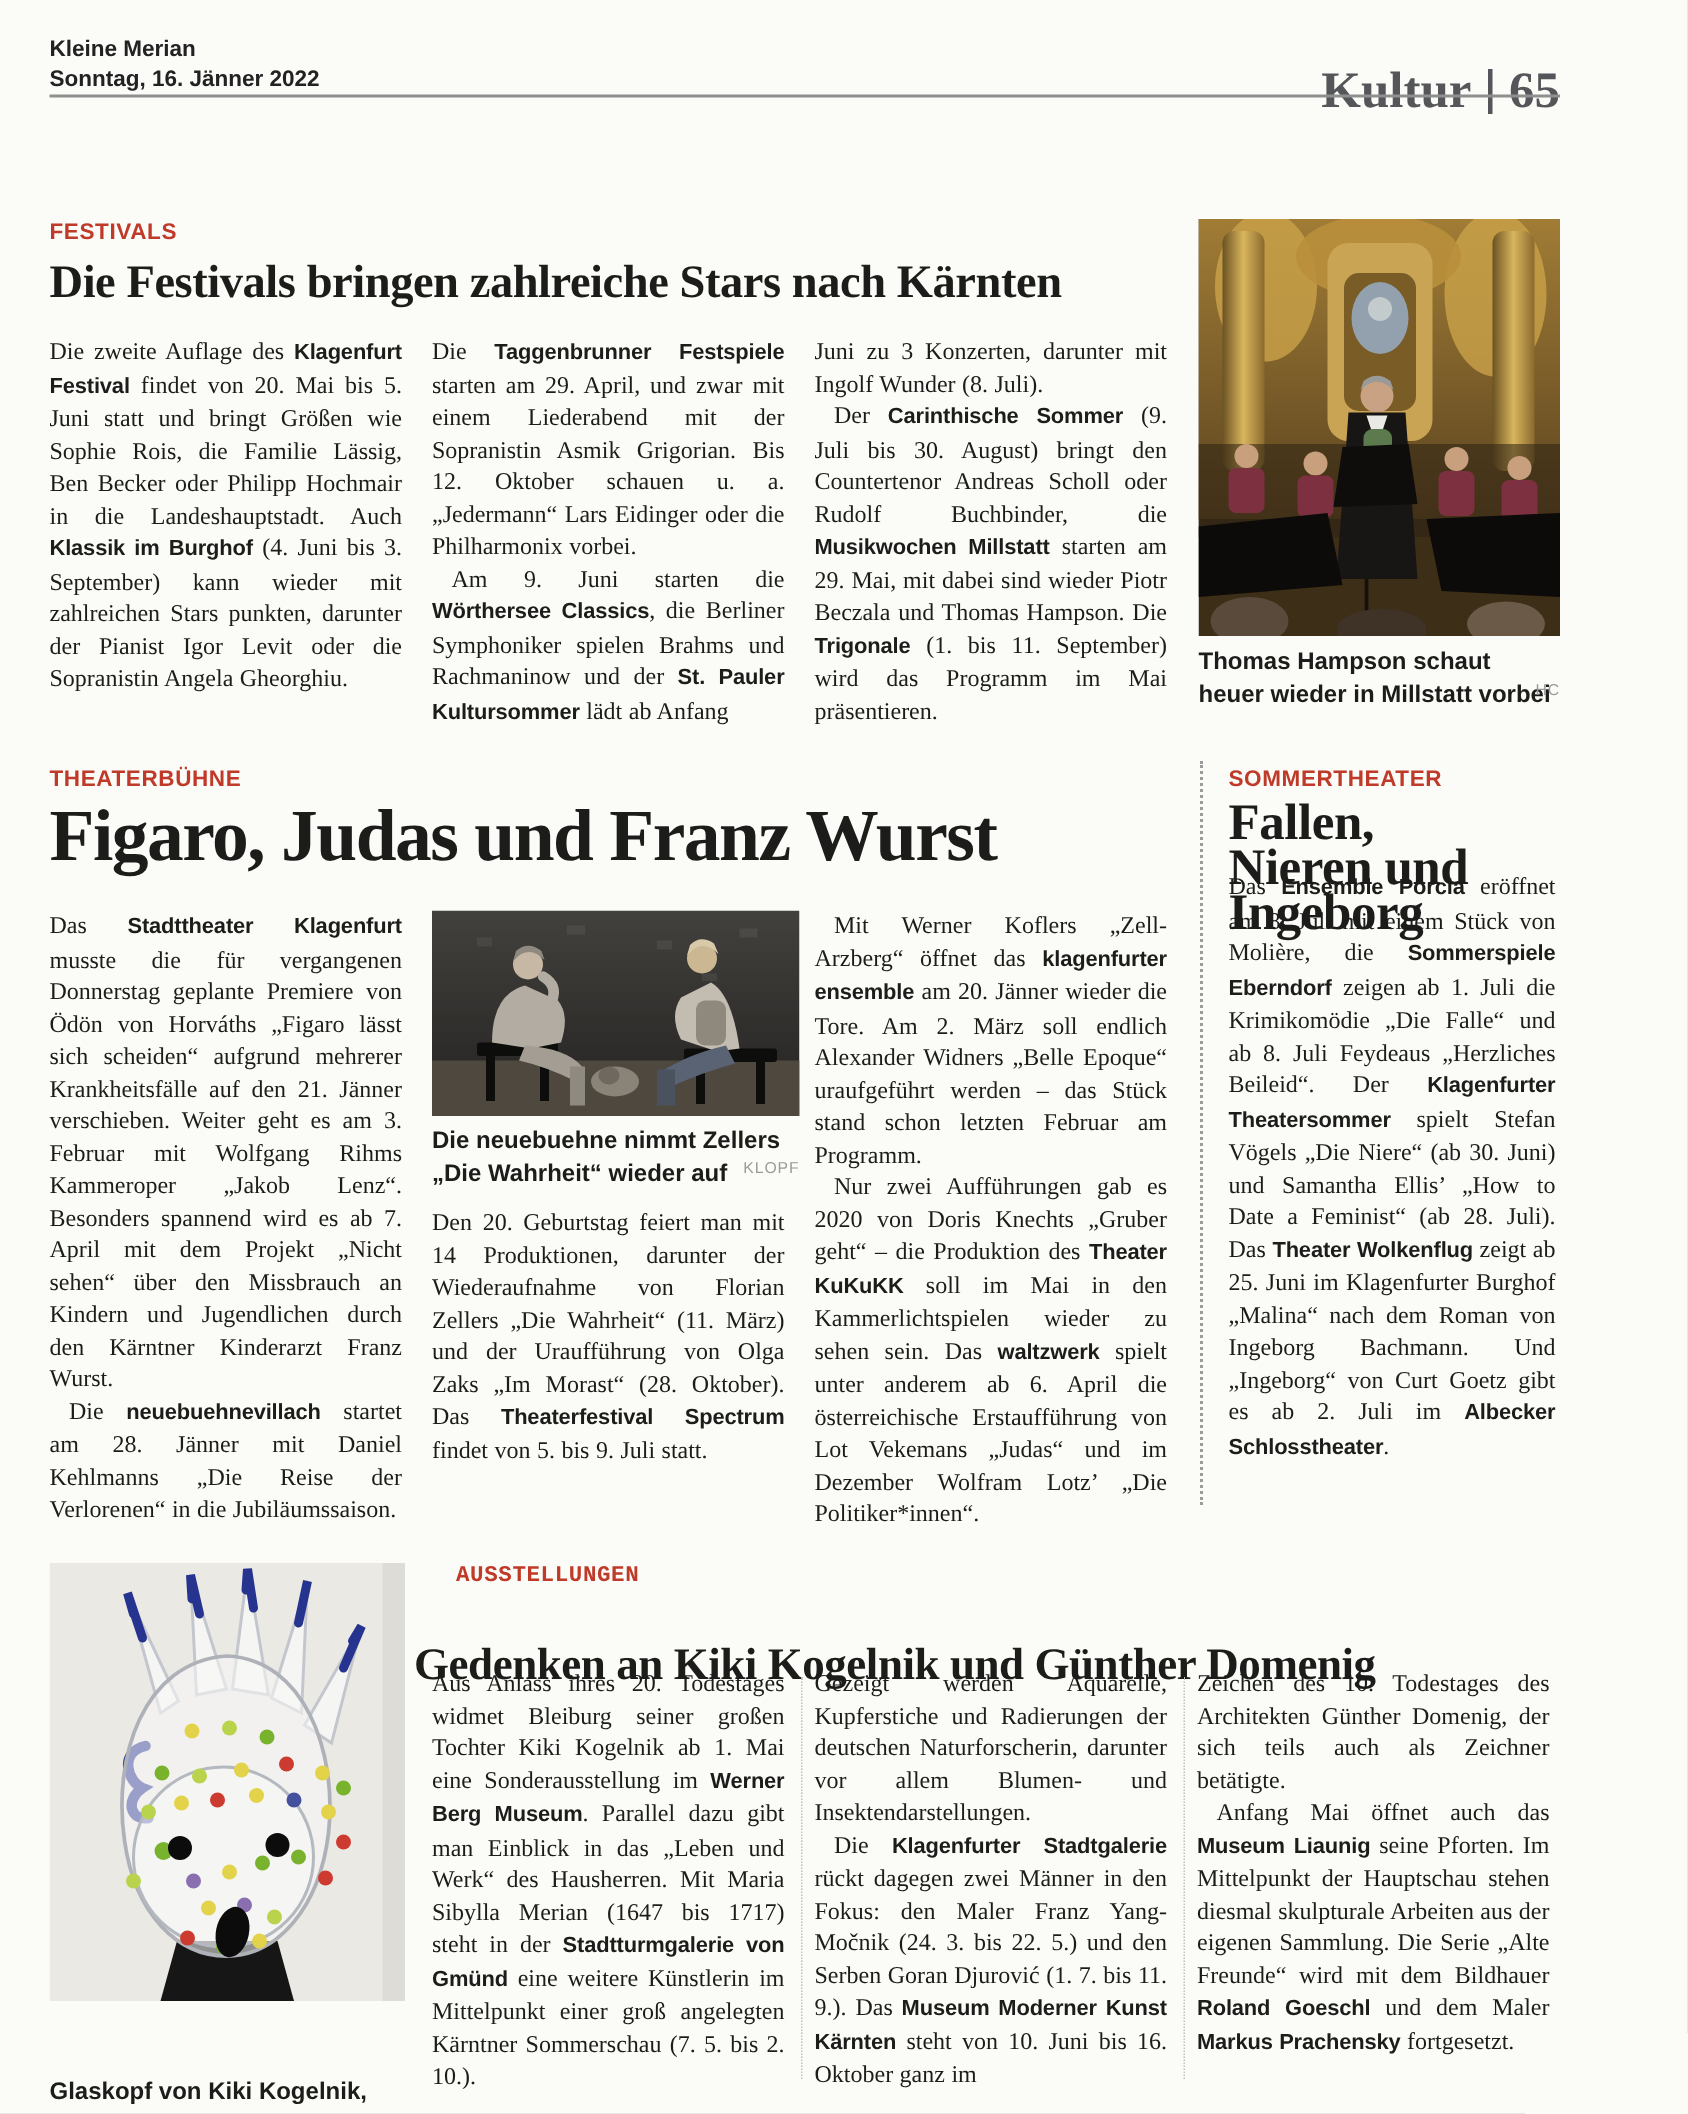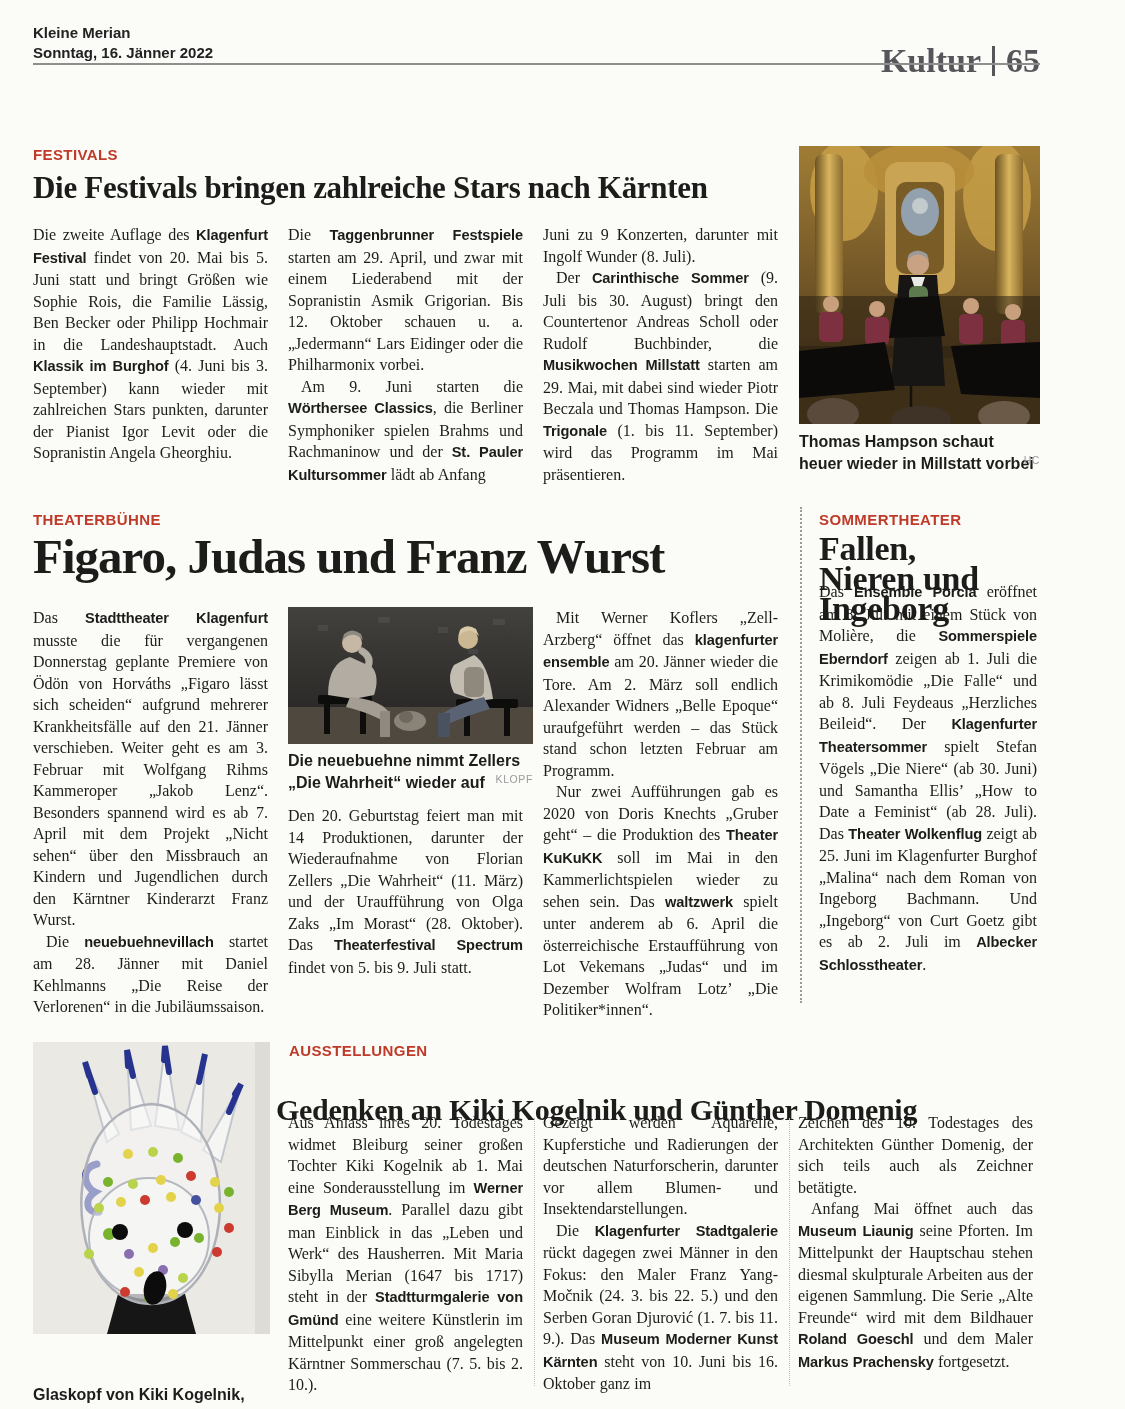--- a/index.html
+++ b/index.html
@@ -61,21 +61,21 @@
   <div class="abs headline h-festivals" style="left:33px;top:171px;width:760px;">Die Festivals bringen zahlreiche Stars nach Kärnten</div>
 
   <div class="abs body-col" style="left:33px;top:224px;">
       <p class="para"><span>Die zweite Auflage des </span><span class="kw">Klagenfurt Festival</span><span> findet von 20. Mai bis 5. Juni statt und bringt Größen wie Sophie Rois, die Familie Lässig, Ben Becker oder Philipp Hochmair in die Landeshauptstadt. Auch </span><span class="kw">Klassik im Burghof</span><span> (4. Juni bis 3. September) kann wieder mit zahlreichen Stars punkten, darunter der Pianist Igor Levit oder die Sopranistin Angela Gheorghiu.</span></p>
     </div>
   <div class="abs body-col" style="left:288px;top:224px;">
       <p class="para"><span>Die </span><span class="kw">Taggenbrunner Festspiele</span><span> starten am 29. April, und zwar mit einem Liederabend mit der Sopranistin Asmik Grigorian. Bis 12. Oktober schauen u. a. „Jedermann“ Lars Eidinger oder die Philharmonix vorbei.</span></p>
       <p class="para indent"><span>Am 9. Juni starten die </span><span class="kw">Wörthersee Classics</span><span>, die Berliner Symphoniker spielen Brahms und Rachmaninow und der </span><span class="kw">St. Pauler Kultursommer</span><span> lädt ab Anfang</span></p>
     </div>
   <div class="abs body-col" style="left:543px;top:224px;">
-      <p class="para"><span>Juni zu 9 Konzerten, darunter mit Ingolf Wunder (8. Juli).</span></p>
+      <p class="para"><span>Juni zu 3 Konzerten, darunter mit Ingolf Wunder (8. Juli).</span></p>
       <p class="para indent"><span>Der </span><span class="kw">Carinthische Sommer</span><span> (9. Juli bis 30. August) bringt den Countertenor Andreas Scholl oder Rudolf Buchbinder, die </span><span class="kw">Musikwochen Millstatt</span><span> starten am 29. Mai, mit dabei sind wieder Piotr Beczala und Thomas Hampson. Die </span><span class="kw">Trigonale</span><span> (1. bis 11. September) wird das Programm im Mai präsentieren.</span></p>
     </div>
 
   <svg class="abs photo" style="left:799px;top:146px;" width="241" height="278" viewBox="0 0 241 278">
     <defs>
       <linearGradient id="gold" x1="0" y1="0" x2="0" y2="1">
         <stop offset="0" stop-color="#a07c35"></stop>
           <stop offset="1" stop-color="#5c4420"></stop>
       </linearGradient>
       <linearGradient id="colg" x1="0" y1="0" x2="1" y2="0">
@@ -265,21 +265,21 @@
       <circle cx="56" cy="212" r="5" fill="#b9d34d"></circle>
     </g>
     <circle cx="87" cy="190" r="8" fill="#0c0c0c"></circle>
     <circle cx="152" cy="188" r="8" fill="#0c0c0c"></circle>
     <ellipse cx="122" cy="246" rx="11" ry="17" fill="#0c0c0c" transform="rotate(12 122 246)"></ellipse>
   </svg>
   <div class="abs caption" style="left:33px;top:1341px;width:237px;">
     <span>Glaskopf von Kiki Kogelnik, die heuer in Bleiburg gewürdigt wird</span>
   </div>
 
-  <div class="abs kicker" style="left:289px;top:1042px;">AUSSTELLUNGEN</div>
+  <div class="abs kicker" style="left:304px;top:1042px;font-family:Liberation Mono, monospace;">AUSSTELLUNGEN</div>
   <div class="abs headline h-ausstellung" style="left:276px;top:1064px;width:752px;margin-top:29px;">Gedenken an Kiki Kogelnik und Günther Domenig</div>
 
   <div class="abs body-col" style="left:288px;top:1112px;">
       <p class="para"><span>Aus Anlass ihres 20. Todestages widmet Bleiburg seiner großen Tochter Kiki Kogelnik ab 1. Mai eine Sonderausstellung im </span><span class="kw">Werner Berg Museum</span><span>. Parallel dazu gibt man Einblick in das „Leben und Werk“ des Hausherren. Mit Maria Sibylla Merian (1647 bis 1717) steht in der </span><span class="kw">Stadtturmgalerie von Gmünd</span><span> eine weitere Künstlerin im Mittelpunkt einer groß angelegten Kärntner Sommerschau (7. 5. bis 2. 10.).</span></p>
     </div>
   <div class="abs body-col" style="left:543px;top:1112px;">
       <p class="para"><span>Gezeigt werden Aquarelle, Kupferstiche und Radierungen der deutschen Naturforscherin, darunter vor allem Blumen- und Insektendarstellungen.</span></p>
       <p class="para indent"><span>Die </span><span class="kw">Klagenfurter Stadtgalerie</span><span> rückt dagegen zwei Männer in den Fokus: den Maler Franz Yang-Močnik (24. 3. bis 22. 5.) und den Serben Goran Djurović (1. 7. bis 11. 9.). Das </span><span class="kw">Museum Moderner Kunst Kärnten</span><span> steht von 10. Juni bis 16. Oktober ganz im</span></p>
     </div>
   <div class="abs body-col" style="left:798px;top:1112px;">

